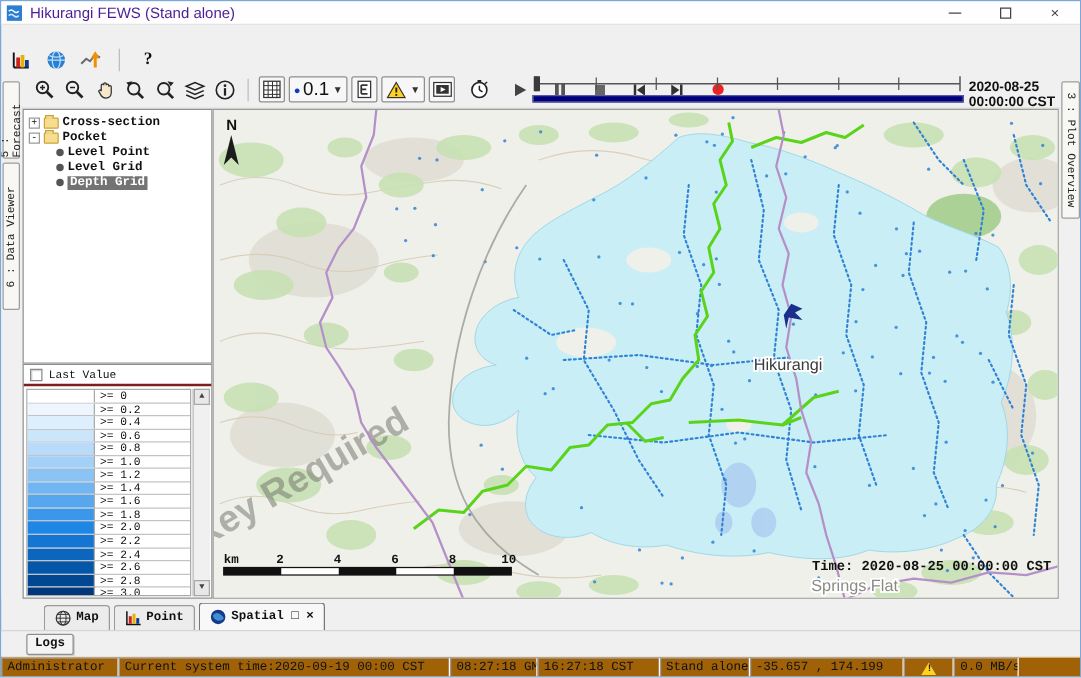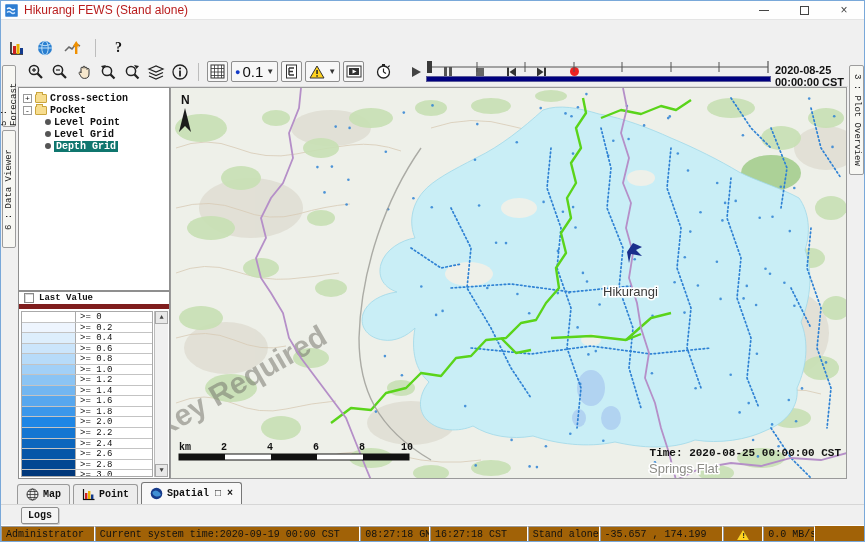--- a/index.html
+++ b/index.html
@@ -5,21 +5,21 @@
   * { margin:0; padding:0; box-sizing:border-box; }
   html,body { background:#c8c8c8; }
   .window {
     position:relative; width:865px; height:542px;
     background:#f0f0f0; border:1px solid #79a8d9; overflow:hidden;
     font-family:"Liberation Sans", sans-serif; font-size:11px; color:#111;
   }
   
   .titlebar { position:absolute; left:0; top:0; right:0; height:19px; background:#fefefe; display:flex; align-items:center; border-bottom:1px solid #e4e4e4;}
   .app-icon { width:13px; height:13px; margin:0 6px 0 4px; }
-  .title-text { font-size:12px; color:#b91c1c; }
+  .title-text { font-size:12px; color:#4c1d95; }
   .win-controls { margin-left:auto; display:flex; height:100%; }
   .win-btn { width:40px; display:flex; align-items:center; justify-content:center; color:#444; font-size:12px; cursor:default;}
   .win-btn .bar { width:10px; height:1px; background:#444; }
   .win-btn .box { width:9px; height:9px; border:1px solid #444; }
   
   .menubar { position:absolute; left:0; top:19px; right:0; height:18px; background:#f0f0f0; display:flex; align-items:center; padding-left:6px; gap:2px; border-bottom:1px solid #e6e6e6;}
   .menu-item { padding:1px 7px; font-size:12px; }
   
   .toolbar1 { position:absolute; left:0; top:37px; right:0; height:19px; display:flex; align-items:center; padding-left:5px; gap:7px; }
   .toolbar2 { position:absolute; left:0; top:56px; right:0; height:30px; display:flex; align-items:center; padding-left:24px; gap:3px; border-bottom:1px solid #dcdcdc;}
@@ -47,36 +47,36 @@
   #tab-forecast { height:62px; margin-bottom:3px; }
   #tab-dataviewer { height:118px; }
   
   .tree-panel { position:absolute; left:17px; top:86px; width:152px; height:204px; background:#fff; border:1px solid #8f8f8f; overflow:hidden; padding-top:4px; font-family:"Liberation Mono",monospace; font-size:10px; font-weight:bold;}
   .trow { display:flex; align-items:center; height:12px; padding-left:4px; gap:3px; white-space:nowrap;}
   .trow .indent { width:13px; }
   .toggle-box { width:9px; height:9px; border:1px solid #9a9a9a; background:#fff; font-size:8px; line-height:7px; text-align:center; font-weight:normal;}
   .folder { width:12px; height:9px; background:#f7dd8f; border:1px solid #caa53d; border-radius:1px; position:relative;}
   .folder:before { content:""; position:absolute; left:0; top:-3px; width:5px; height:2px; background:#f7dd8f; border:1px solid #caa53d; border-bottom:none;}
   .bullet { width:6px; height:6px; border-radius:50%; background:#555; margin-left:6px;}
-  .tlabel.sel { background:#0f766e; color:#fff; padding:0 2px;}
+  .tlabel.sel { background:#737373; color:#fff; padding:0 2px;}
   
   .legend-panel { position:absolute; left:17px; top:290px; width:152px; height:188px; background:#fff; border:1px solid #8f8f8f; font-family:"Liberation Mono",monospace; font-size:9px;}
-  .legend-head { height:17px; display:flex; align-items:center; gap:5px; padding-left:5px; border-bottom:5px solid #7f1d1d; font-weight:bold;}
+  .legend-head { height:17px; display:flex; align-items:center; gap:5px; padding-left:5px; border-bottom:2px solid #7f1d1d; font-weight:normal;}
   .chk { width:10px; height:10px; border:1px solid #8a8a8a; background:#fff; box-shadow:inset 1px 1px 0 #d8d8d8;}
   .legend-table { position:absolute; left:2px; top:19px; right:16px; bottom:1px; border:1px solid #aaa; overflow:hidden;}
   .lrow { display:flex; height:10.55px; border-bottom:1px solid #c3c3c3; }
   .lsw { width:54px; border-right:1px solid #aaa; }
   .llb { padding-left:4px; line-height:10px; }
   .legend-scroll { position:absolute; right:1px; top:19px; width:14px; bottom:1px; background:#f0f0f0; border-left:1px solid #bbb; display:flex; flex-direction:column; justify-content:space-between; align-items:center;}
   .scroll-btn { width:13px; height:13px; border:1px solid #a8a8a8; background:#e8e8e8; font-size:7px; line-height:11px; text-align:center; color:#444;}
   
   .map { position:absolute; left:169px; top:86px; width:677px; height:392px; border:1px solid #9a9a9a; background:#eef0e9; overflow:hidden;}
   .map svg { display:block; }
   
-  .bottomtabs { position:absolute; left:0; top:478px; right:0; height:25px; display:flex; align-items:flex-end; padding-left:16px; gap:3px;}
+  .bottomtabs { position:absolute; left:0; top:478px; right:0; height:25px; display:flex; align-items:flex-end; padding-left:34px; gap:3px;}
   .btab { height:20px; border:1px solid #9a9a9a; border-bottom:none; border-radius:3px 3px 0 0; background:#ececec; display:flex; align-items:center; gap:4px; padding:0 8px; font-family:"Liberation Mono",monospace; font-size:10px; font-weight:bold;}
   .btab.active { background:#f8f8f8; height:22px; border-color:#777; }
   .btab .mini-ctl { font-size:10px; font-weight:bold; color:#111; margin-left:2px;}
   .logs-row { position:absolute; left:0; top:503px; right:0; height:21px; border-top:1px solid #d6d6d6; background:#f0f0f0;}
   .logs-btn { position:absolute; left:20px; top:2px; height:17px; padding:0 6px; border:1px solid #8f8f8f; border-radius:2px; background:#f4f4f4; box-shadow:1px 1px 0 #cfcfcf; font-family:"Liberation Mono",monospace; font-size:10px; font-weight:bold; line-height:15px;}
   
   .statusbar { position:absolute; left:0; top:524px; right:0; height:18px; display:flex; background:#a16207; border-top:1px solid #fff;}
   .scell { height:100%; border:1px solid; border-color:#9a9a9a #fdfdfd #fdfdfd #9a9a9a; padding:1px 4px; font-family:"Liberation Mono",monospace; font-size:10px; white-space:nowrap; overflow:hidden; display:flex; align-items:center; position:relative;}
   .mem-fill { position:absolute; left:0; top:0; bottom:0; width:45%; background:#8cc0e8; }
   .mem-text { position:relative; }

